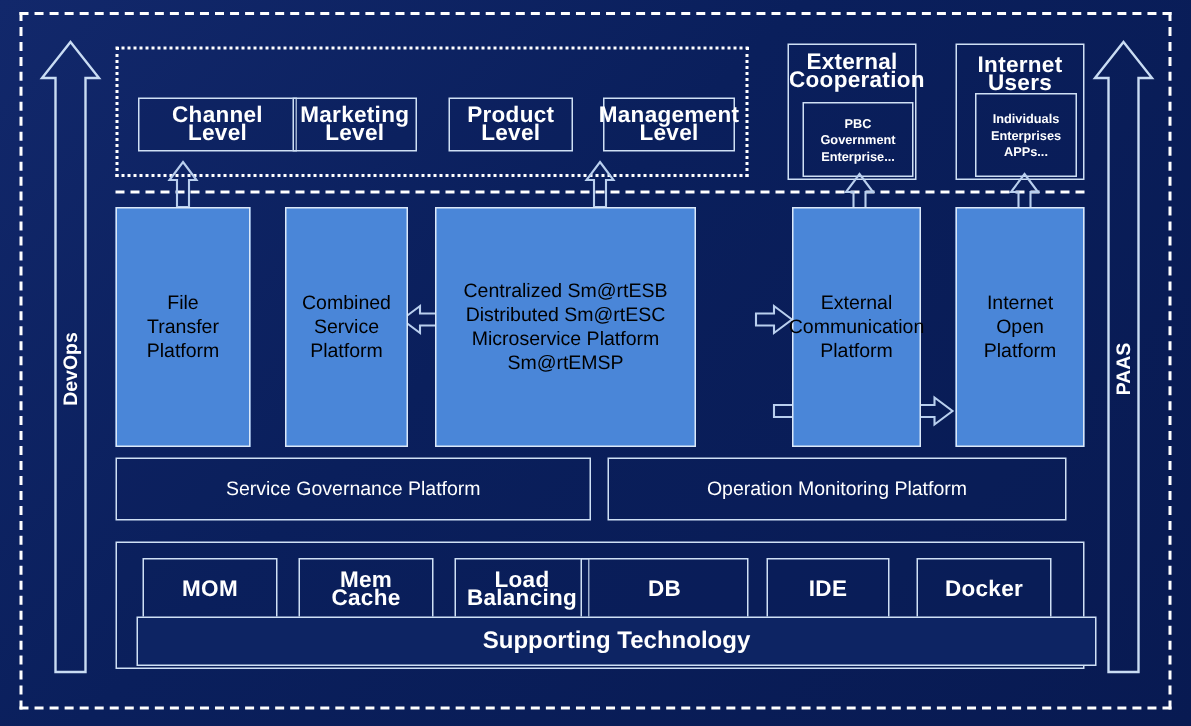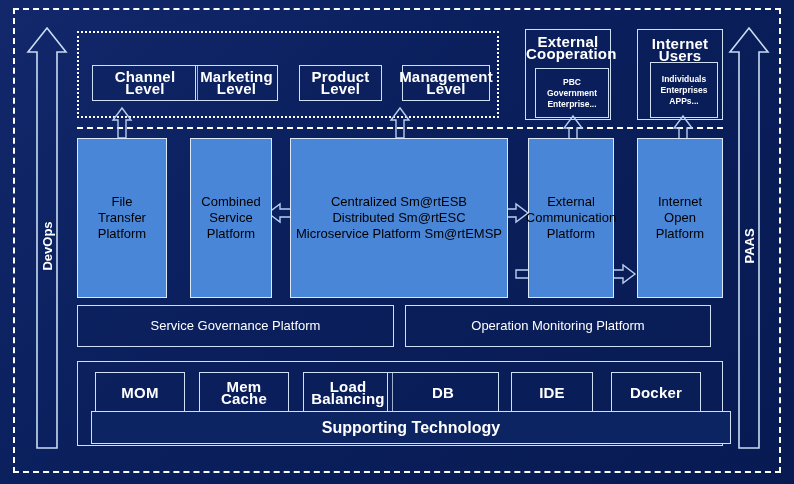--- a/index.html
+++ b/index.html
@@ -159,21 +159,21 @@
   </div>
 
   <div class="abs fill-box lbl-lg" style="left:190px; top:138px; width:82px; height:160px;">
     <div>
       <div>Combined</div>
       <div>Service</div>
       <div>Platform</div>
     </div>
   </div>
 
-  <div class="abs fill-box lbl-lg" style="left:290px; top:138px; width:218px; height:160px;">
+  <div class="abs fill-box lbl-lg" style="left:290px; top:138px; width:174px; height:160px;">
     <div style="font-weight:normal;">
       <div>Centralized Sm@rtESB</div>
       <div>Distributed Sm@rtESC</div>
       <div>Microservice Platform Sm@rtEMSP</div>
     </div>
   </div>
 
   <div class="abs fill-box lbl-lg" style="left:528px; top:138px; width:86px; height:160px;">
     <div>
       <div>External</div>

